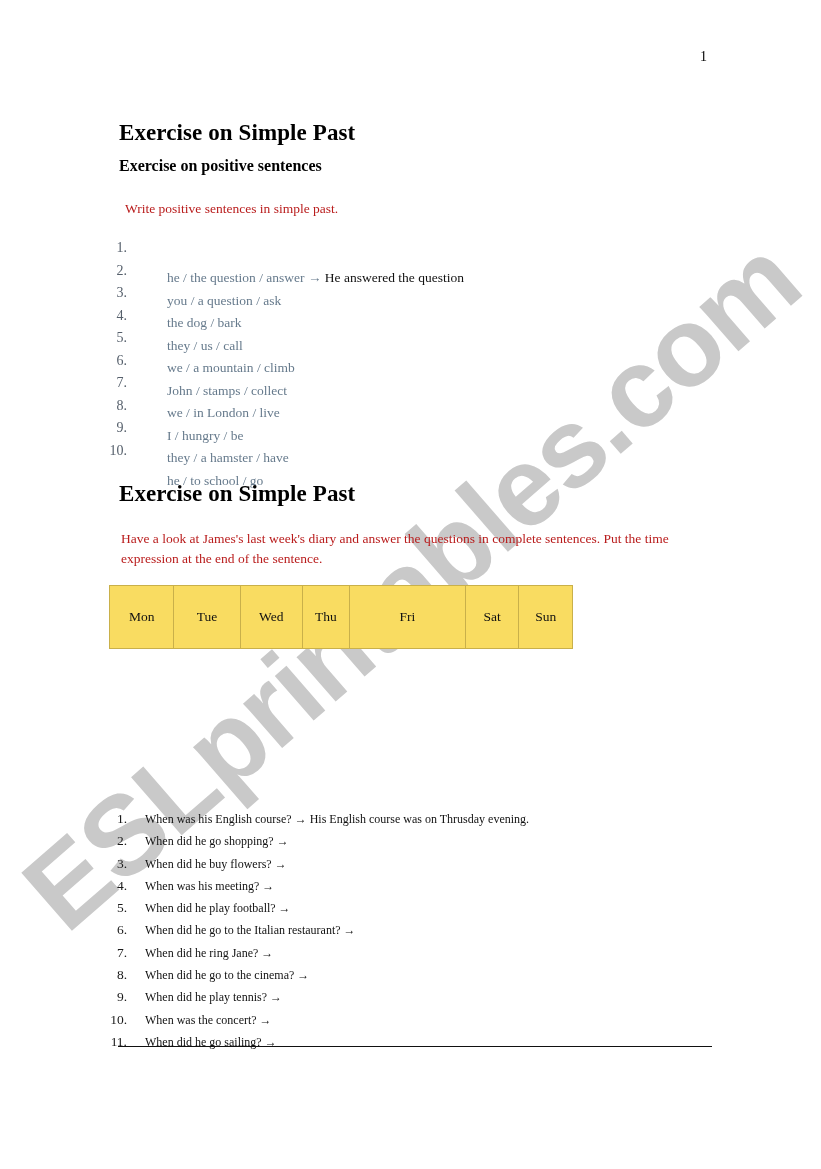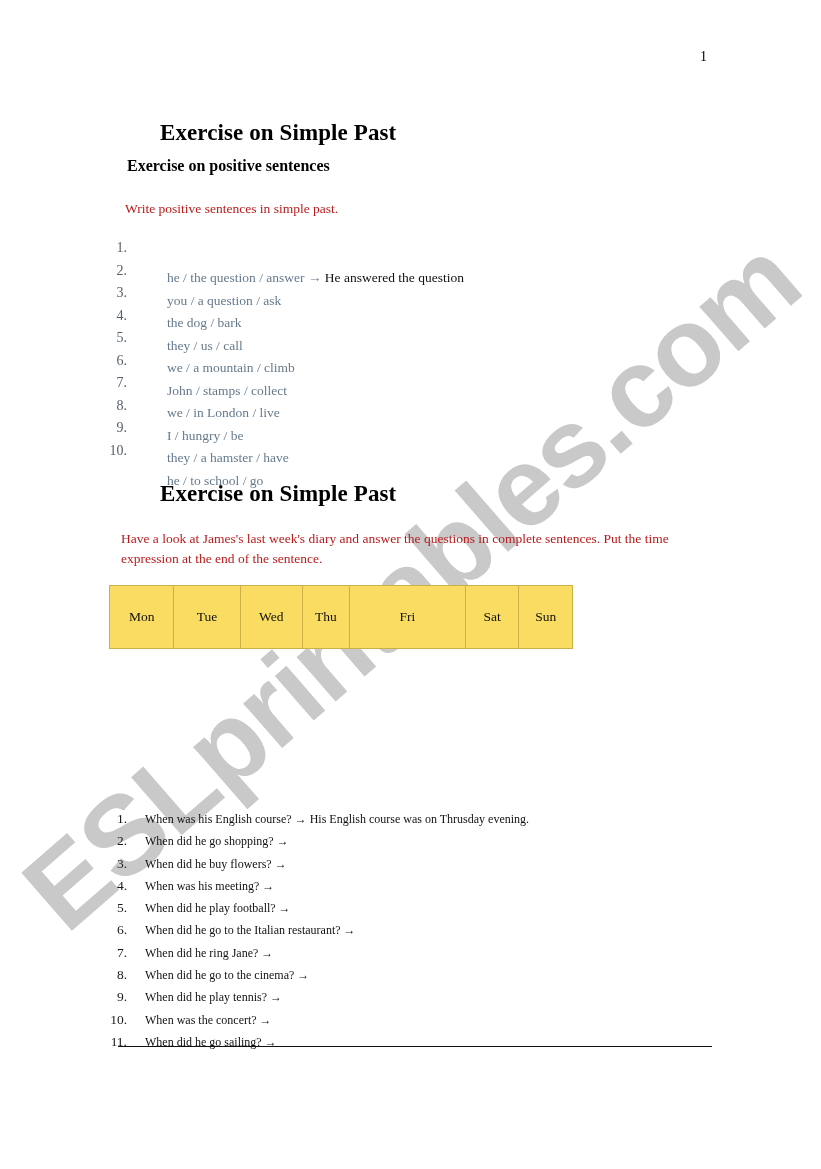--- a/index.html
+++ b/index.html
@@ -55,21 +55,20 @@
   }
 
   
   .h-main {
     position: absolute;
     font-size: 23px;
     font-weight: bold;
     letter-spacing: 0.1px;
     color: #000;
     white-space: nowrap;
-    margin-left: 41px;
   }
   .h-sub {
     position: absolute;
     font-size: 16px;
     font-weight: bold;
     color: #000;
     white-space: nowrap;
   }
 
   
@@ -168,21 +167,21 @@
 <div class="page">
 
   <div class="watermark">ESLprintables.com</div>
 
   <div class="content">
 
     <div class="page-number">1</div>
 
     <div class="h-main" style="left:119px; top:120px;">Exercise on Simple Past</div>
 
-    <div class="h-sub" style="left:119px; top:157px;margin-left:8px;">Exercise on positive sentences</div>
+    <div class="h-sub" style="left:119px; top:157px;">Exercise on positive sentences</div>
 
     <div class="instruction" style="left:125px; top:199px; width:560px;">Write positive sentences in simple past.</div>
 
     <ol class="ex-list" id="list-positive" style="left:97px; top:237px;">
         <li>
           <span class="num">1.</span>
           <span class="txt">he / the question / answer → <span class="answer">He answered the question</span></span>
         </li>
         <li>
           <span class="num">2.</span>

